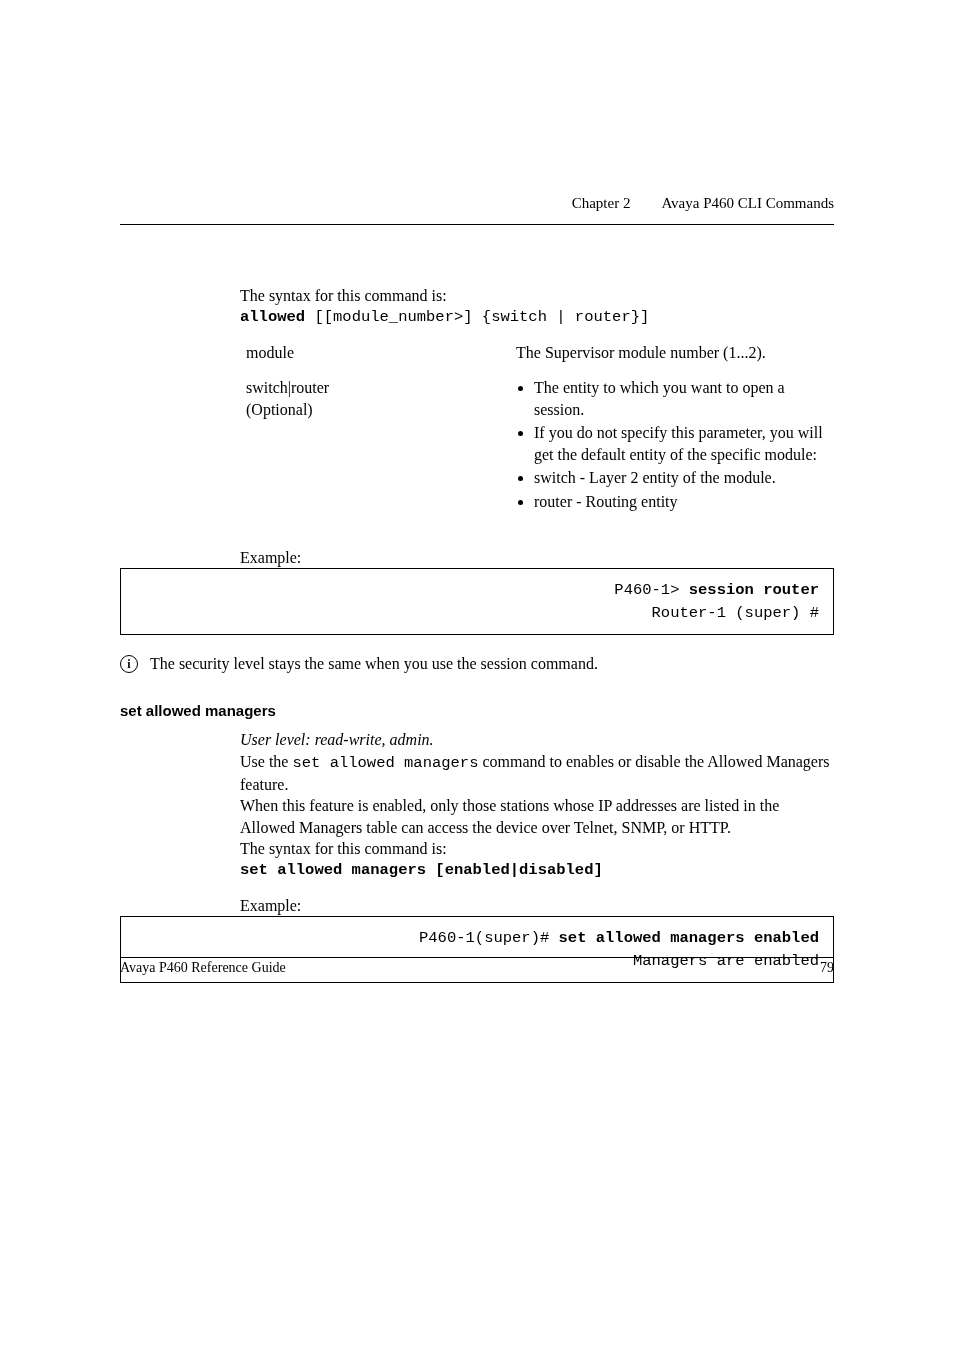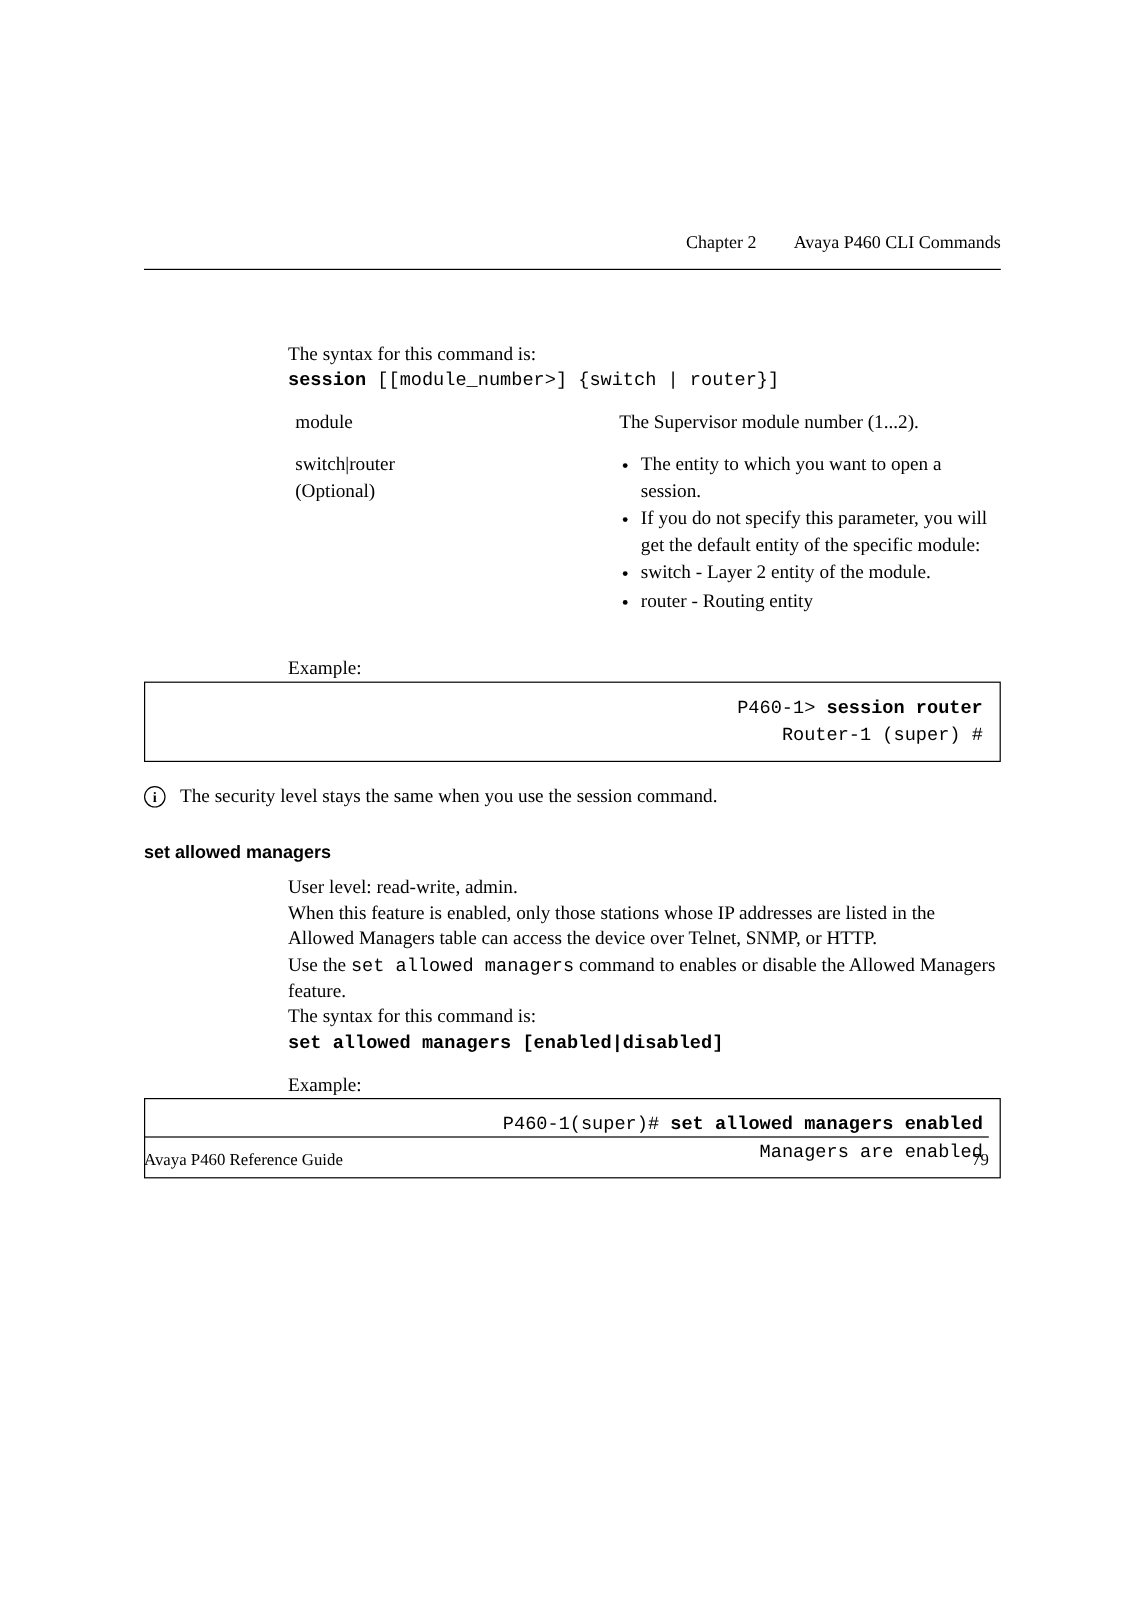--- a/index.html
+++ b/index.html
@@ -98,51 +98,51 @@
     margin-top: 2px;
     flex: 0 0 auto;
   }
   .section-heading {
     margin-left: -120px;
     font-family: Arial, Helvetica, sans-serif;
     font-weight: bold;
     font-size: 15px;
     margin-bottom: 8px;
   }
-  .italic { }
+  .italic { font-style: italic; }
   .block { margin-bottom: 8px; }
   .block2 { margin-top: 14px; margin-bottom: 6px; }
   .footer {
     position: absolute;
     left: 120px;
-    right: 130px;
+    right: 120px;
     bottom: 116px;
     border-top: 1px solid #000;
-    padding-top: 12px;
+    padding-top: 2px;
     font-size: 14px;
     display: flex;
     justify-content: space-between;
   }
 </style>
 </head>
 <body>
 
 <div class="page">
 
   <div class="header-text">
     <span class="chapter">Chapter 2</span>
     <span>Avaya P460 CLI Commands</span>
   </div>
   <div class="header-line"></div>
 
   <div class="content">
 
     <p>The syntax for this command is:</p>
     <p class="mono">
-      <span class="bold">session</span><span> [[module_number&gt;] {switch | router}]</span>
+      <span class="bold">allowed</span><span> [[module_number&gt;] {switch | router}]</span>
     </p>
 
     <div class="table">
       <div class="trow">
         <div class="tcell left">module</div>
         <div class="tcell right">The Supervisor module number (1...2).</div>
       </div>
       <div class="trow">
         <div class="tcell left">
           <span>switch|router</span><br>
@@ -166,25 +166,25 @@
 
     <div class="note-row">
       <div class="note-icon">i</div>
       <div>The security level stays the same when you use the session command.</div>
     </div>
 
     <div class="section-heading">set allowed managers</div>
 
     <p class="italic block">User level: read-write, admin.</p>
 
-    <p class="block">When this feature is enabled, only those stations whose IP addresses are listed in the Allowed Managers table can access the device over Telnet, SNMP, or HTTP.</p>
-
     <p class="block">
       <span>Use the </span><span class="mono">set allowed managers</span><span> command to enables or disable the Allowed Managers feature.</span>
     </p>
+
+    <p class="block">When this feature is enabled, only those stations whose IP addresses are listed in the Allowed Managers table can access the device over Telnet, SNMP, or HTTP.</p>
 
     <p class="block2">The syntax for this command is:</p>
     <p class="mono bold" style="margin-bottom:14px;">set allowed managers [enabled|disabled]</p>
 
     <p class="example-label">Example:</p>
 
     <div class="code-box"><span>P460-1(super)# </span><span class="bold">set allowed managers enabled</span>
 <span>Managers are enabled</span></div>
 
   </div>

